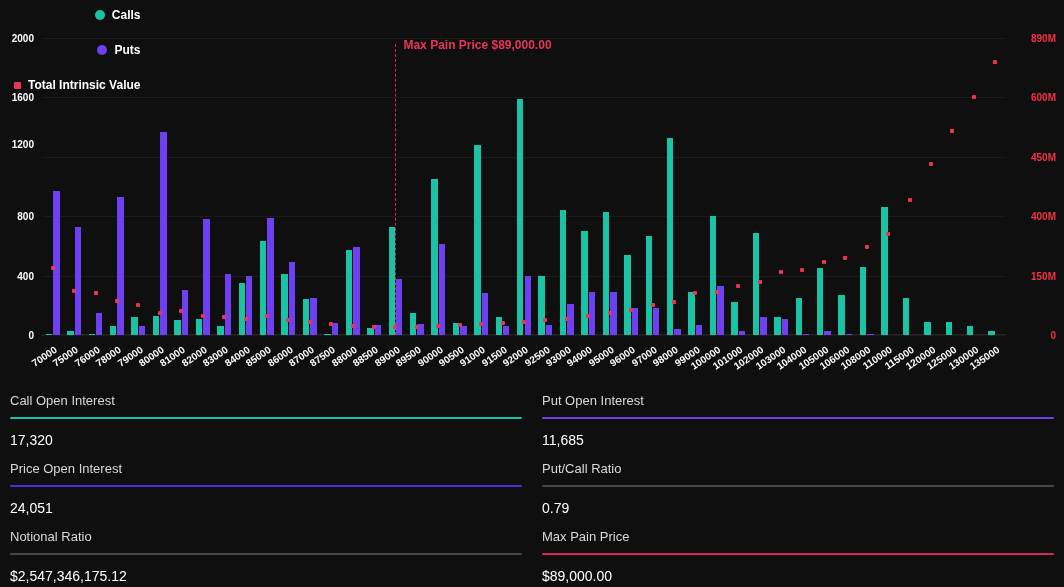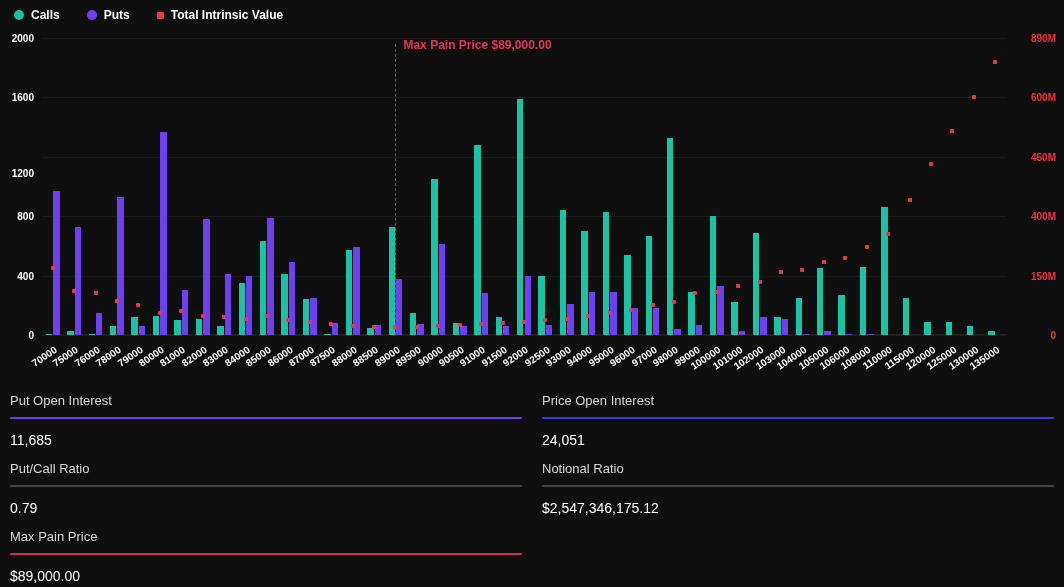--- a/index.html
+++ b/index.html
@@ -1,20 +1,20 @@
 <!DOCTYPE html>
 <html><head>
 <meta charset="utf-8">
 <style>
   html,body{margin:0;padding:0;background:#0f0f0f;}
   body{width:1064px;height:587px;overflow:hidden;font-family:"Liberation Sans",sans-serif;position:relative;}
   .app{position:absolute;inset:0;background:#0f0f0f;}
 
   
-  .legend{position:absolute;top:8px;left:14px;display:flex;align-items:flex-end;gap:27px;z-index:5;}
+  .legend{position:absolute;top:8px;left:14px;display:flex;align-items:flex-end;gap:21px;z-index:5;flex-direction:column;}
   .legend-item{display:flex;align-items:center;gap:7px;cursor:pointer;}
   .legend-swatch{width:10px;height:10px;border-radius:50%;flex:0 0 auto;}
   .legend-swatch.square{width:7px;height:7px;border-radius:1px;}
   .legend-label{color:#ffffff;font-size:12px;font-weight:700;}
 
   
   .chart-area{position:absolute;top:0;left:0;width:1064px;height:385px;}
   #plot{position:absolute;left:42px;top:38px;width:964px;height:297px;}
   .gridline{position:absolute;left:0;width:100%;height:1px;background:#1b1b1b;}
   .baseline{position:absolute;left:0;bottom:0;width:100%;height:1px;background:#242424;}
@@ -57,21 +57,21 @@
       <div class="legend-item">
         <span class="legend-swatch square" style="background: rgb(232, 53, 88);"></span>
         <span class="legend-label">Total Intrinsic Value</span>
       </div>
     </div>
 
     <div class="y-axis-left" id="yleft">
         <div class="tick" style="top: 297px;">0</div>
         <div class="tick" style="top: 237.6px;">400</div>
         <div class="tick" style="top: 178.2px; margin-left: 32px;">800</div>
-        <div class="tick" style="top: 135px;">1200</div>
+        <div class="tick" style="top: 106px;">1200</div>
         <div class="tick" style="top: 59.4px;">1600</div>
         <div class="tick" style="top: 0px;">2000</div>
       </div>
     <div class="y-axis-right" id="yright">
         <div class="tick" style="top: 297px;">0</div>
         <div class="tick" style="top: 237.6px;">150M</div>
         <div class="tick" style="top: 178.2px;">400M</div>
         <div class="tick" style="top: 118.8px;">450M</div>
         <div class="tick" style="top: 59.4px;">600M</div>
         <div class="tick" style="top: 0px;">890M</div>
@@ -263,20 +263,25 @@
         <div class="xlabel" style="right: 74.9778px;">120000</div>
         <div class="xlabel" style="right: 53.5556px;">125000</div>
         <div class="xlabel" style="right: 32.1333px;">130000</div>
         <div class="xlabel" style="right: 10.7111px;">135000</div>
       </div>
   </div>
 
   <div class="stats">
     <div class="stats-grid">
 
+      <div class="stat-cell">
+        <div class="stat-label">Call Open Interest</div>
+        <div class="stat-line" style="background: rgb(25, 195, 164);"></div>
+        <div class="stat-value">17,320</div>
+      </div>
 
       <div class="stat-cell">
         <div class="stat-label">Put Open Interest</div>
         <div class="stat-line" style="background: rgb(110, 64, 242);"></div>
         <div class="stat-value">11,685</div>
       </div>
 
       <div class="stat-cell">
         <div class="stat-label">Price Open Interest</div>
         <div class="stat-line" style="background: rgb(70, 54, 216);"></div>

